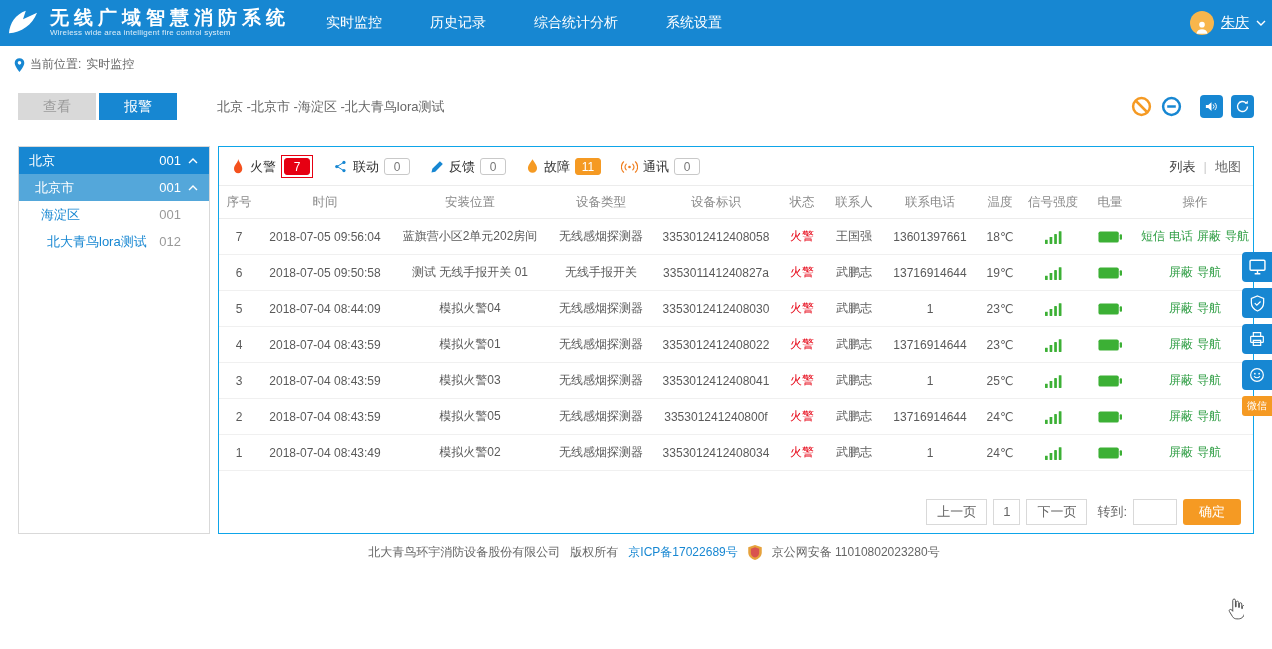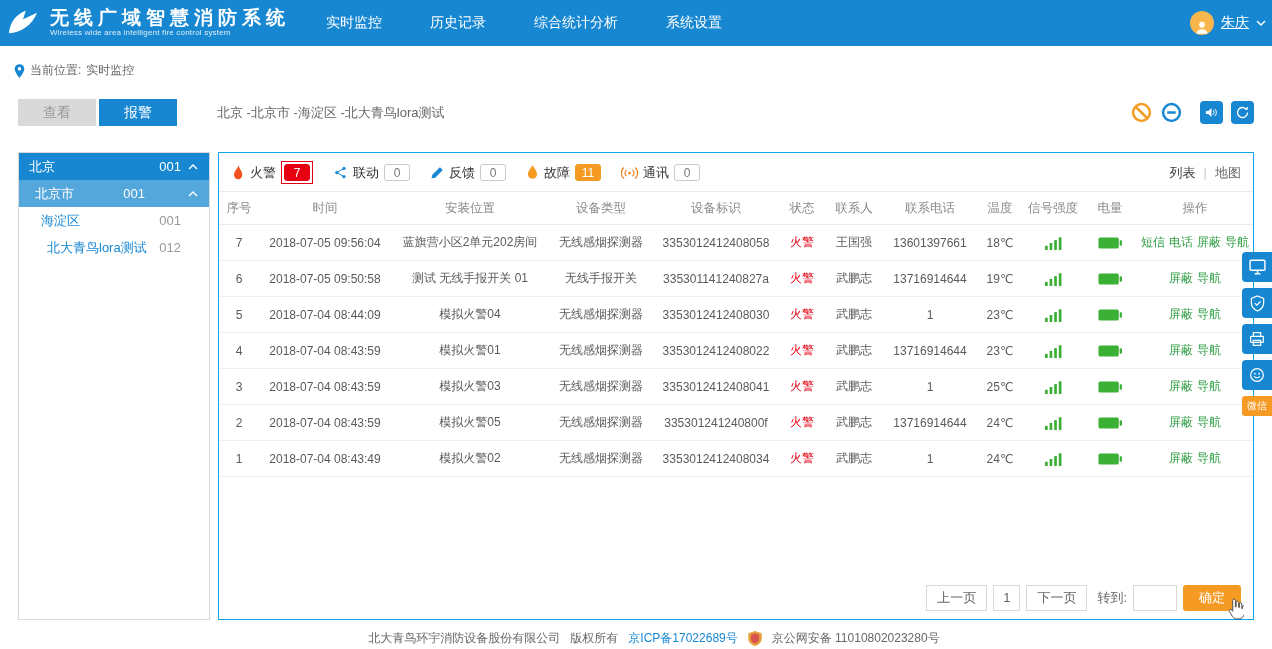--- a/index.html
+++ b/index.html
@@ -15,35 +15,35 @@
   .brand{display:flex;align-items:center;gap:10px;}
   .brand-text{line-height:1.1;}
   .brand-title{font-size:19px;font-weight:bold;letter-spacing:5px;white-space:nowrap;}
   .brand-sub{font-size:8px;opacity:.85;letter-spacing:.2px;white-space:nowrap;}
   .topnav{display:flex;gap:48px;margin-left:36px;font-size:14px;}
   .nav-item{cursor:pointer;white-space:nowrap;}
   .user{margin-left:auto;display:flex;align-items:center;gap:7px;font-size:14px;cursor:pointer;text-decoration:underline;}
   .avatar{width:24px;height:24px;border-radius:50%;background:#f8b64c;display:flex;align-items:flex-end;justify-content:center;overflow:hidden;}
 
   
-  .crumb{display:flex;align-items:center;gap:5px;padding:16px 14px 6px;font-size:12px;color:#666;}
+  .crumb{display:flex;align-items:center;gap:5px;padding:10px 14px 6px;font-size:12px;color:#666;}
 
   
   .tabrow{display:flex;align-items:center;margin:14px 18px 0;}
   .tab{width:78px;height:27px;line-height:27px;text-align:center;font-size:14px;cursor:pointer;}
   .tab-view{background:#d9d9d9;color:#9a9a9a;margin-right:3px;}
   .tab-alarm{background:#1787d2;color:#fff;}
   .path{margin-left:40px;font-size:13px;color:#666;}
   .tab-actions{margin-left:auto;display:flex;align-items:center;gap:8px;}
   .circle-btn{width:22px;height:22px;display:inline-flex;align-items:center;justify-content:center;cursor:pointer;}
   .sq-btn{width:23px;height:23px;background:#1787d2;border-radius:4px;display:inline-flex;align-items:center;justify-content:center;cursor:pointer;}
   .gap-before{margin-left:10px;}
 
   
-  .panels{display:flex;gap:8px;margin:26px 18px 0;height:468px;}
+  .panels{display:flex;gap:8px;margin:26px 18px 0;height:388px;}
   .tree{width:192px;border:1px solid #d9d9d9;box-sizing:border-box;font-size:13px;background:#fff;overflow:hidden;}
   .tree-item{height:27px;display:flex;align-items:center;padding:0 10px;cursor:pointer;white-space:nowrap;}
   .tree-item .t-count{margin-left:auto;margin-right:6px;}
   .tree-item .t-chev{width:12px;display:inline-flex;justify-content:center;}
   .s-dark{background:#1787d2;color:#fff;}
   .s-light{background:#54a7da;color:#fff;}
   .s-plain{color:#1787d2;background:#fff;}
   .s-plain .t-count{color:#999;}
 
   .main-panel{flex:1;border:1px solid #0ea5e9;box-sizing:border-box;display:flex;flex-direction:column;position:relative;background:#fff;}
@@ -176,21 +176,21 @@
   <aside class="tree">
       <div class="tree-item s-dark" style="padding-left: 10px;">
         <span class="t-label">北京</span>
         <span class="t-count">001</span>
         <span class="t-chev">
           <svg width="10" height="6" viewBox="0 0 10 6">
             <path d="M1 5l4-4 4 4" fill="none" stroke="#fff" stroke-width="1.4"></path>
           </svg>
         </span>
       </div>
-      <div class="tree-item s-light" style="padding-left: 16px; gap: 36px;">
+      <div class="tree-item s-light" style="padding-left: 16px;">
         <span class="t-label">北京市</span>
         <span class="t-count">001</span>
         <span class="t-chev">
           <svg width="10" height="6" viewBox="0 0 10 6">
             <path d="M1 5l4-4 4 4" fill="none" stroke="#fff" stroke-width="1.4"></path>
           </svg>
         </span>
       </div>
       <div class="tree-item s-plain" style="padding-left: 22px;">
         <span class="t-label">海淀区</span>

